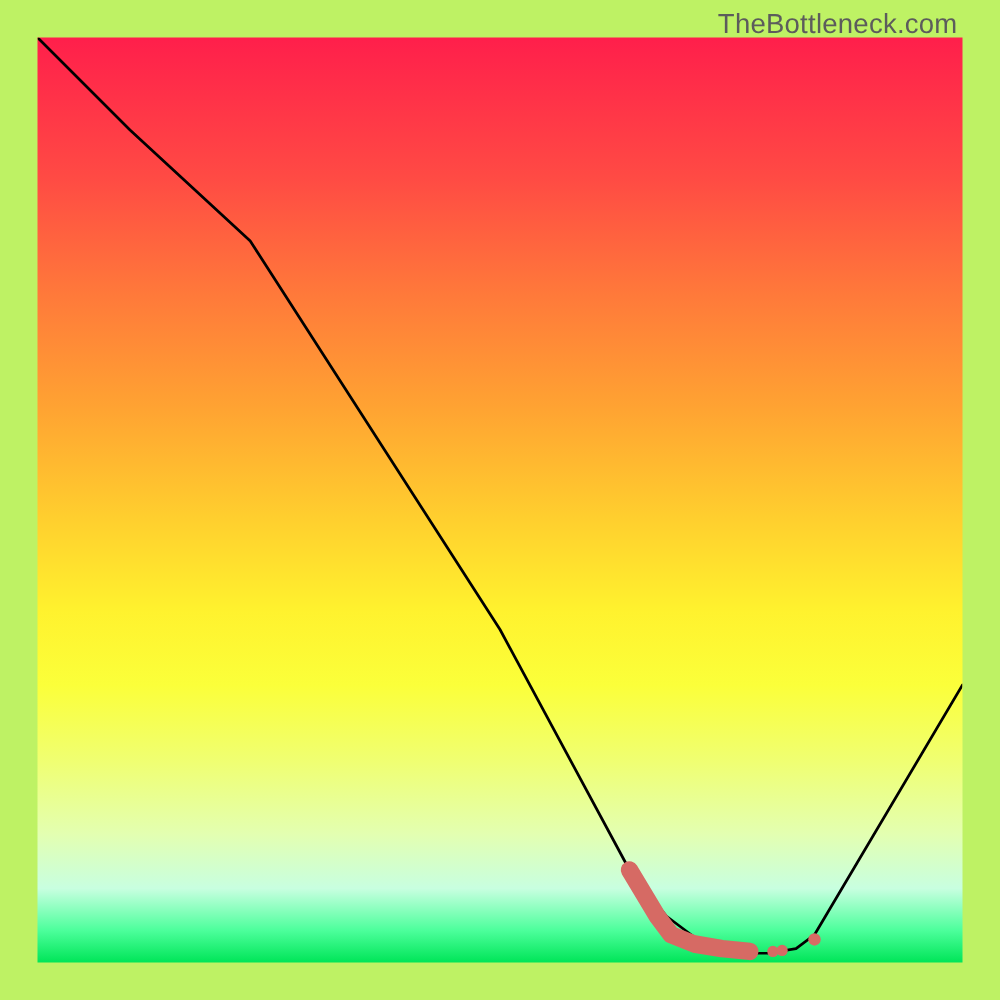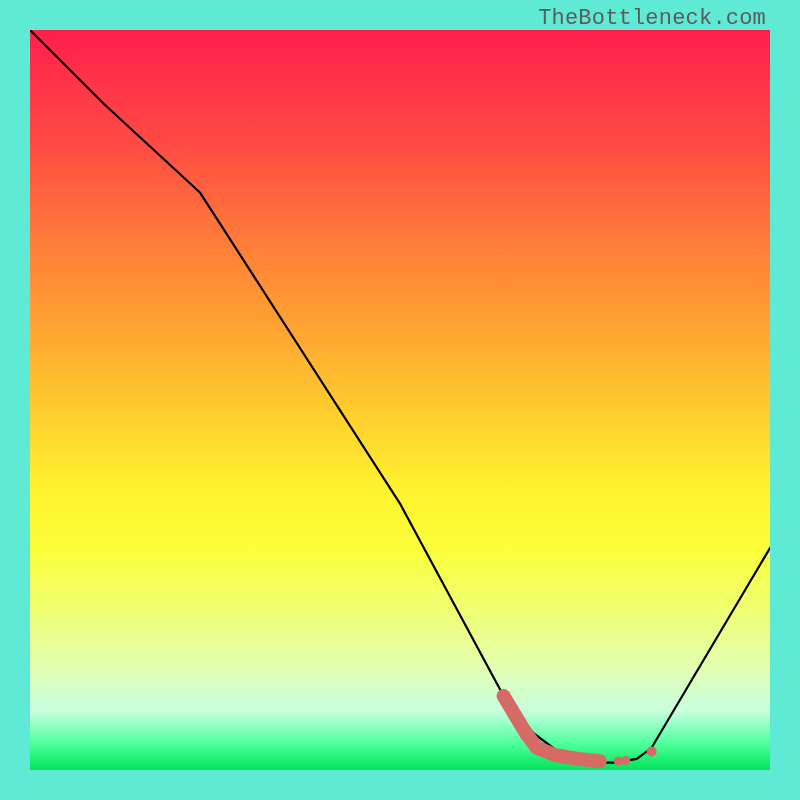--- a/index.html
+++ b/index.html
@@ -7,22 +7,21 @@
     padding: 0;
     width: 800px;
     height: 800px;
     background: #000;
     overflow: hidden;
     font-family: Arial, Helvetica, sans-serif;
   }
   .frame {
     position: absolute;
     inset: 0;
-    background: #5eead4;
-    font-family: Liberation Mono, monospace;
+    background: #bef264;
   }
   .plot-area {
     position: absolute;
     left: 30px;
     top: 30px;
     width: 740px;
     height: 740px;
     background: linear-gradient(to bottom,
       #ff1f4b 0%,
       #ff4a44 15%,

